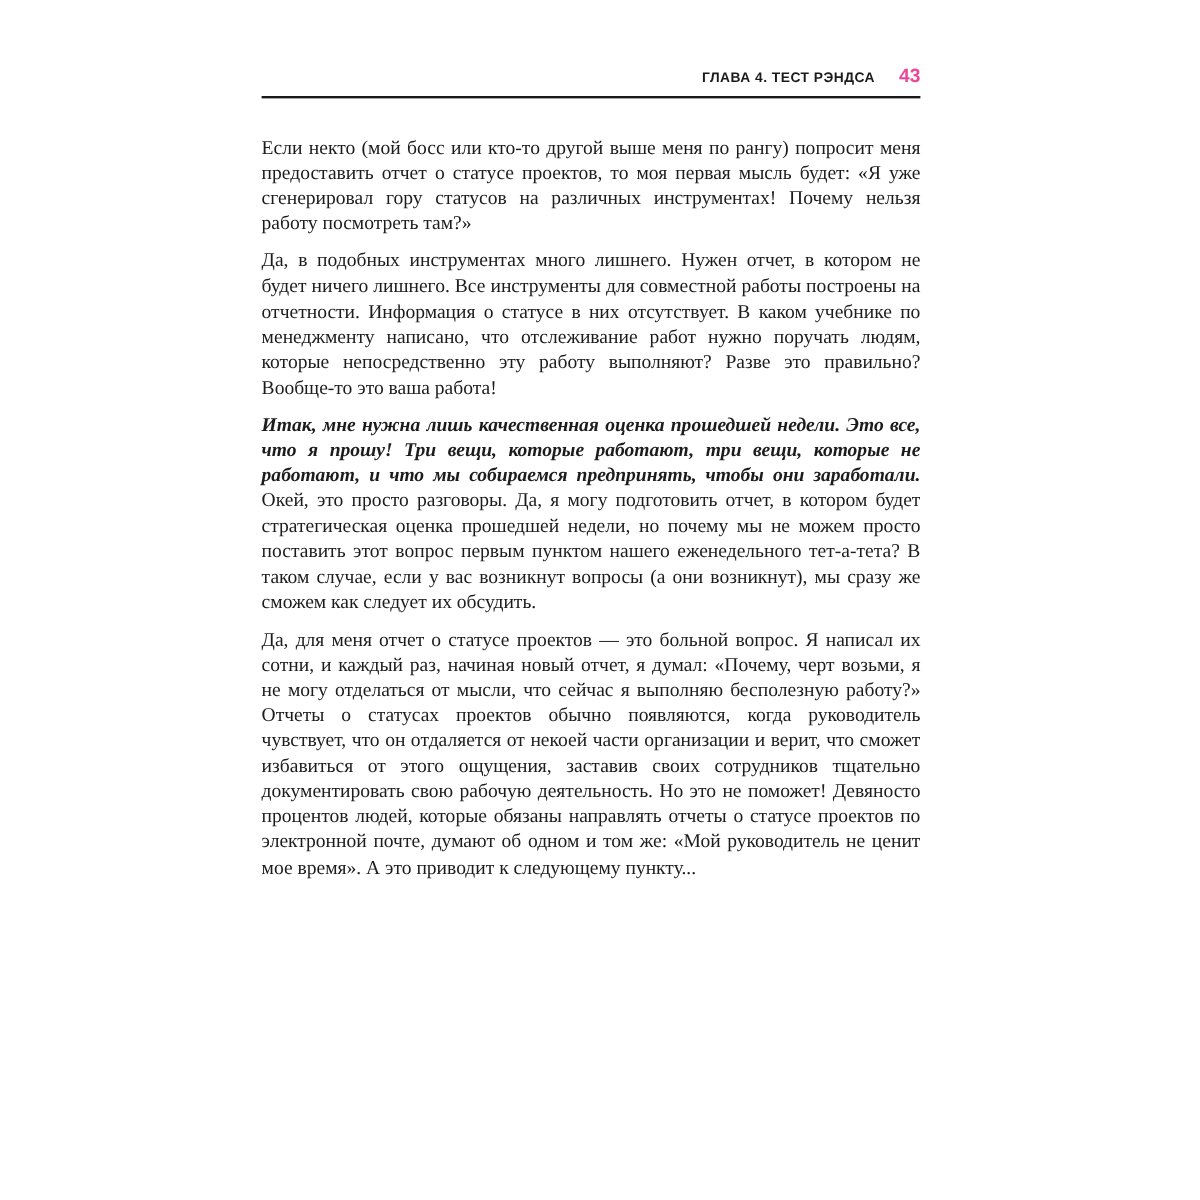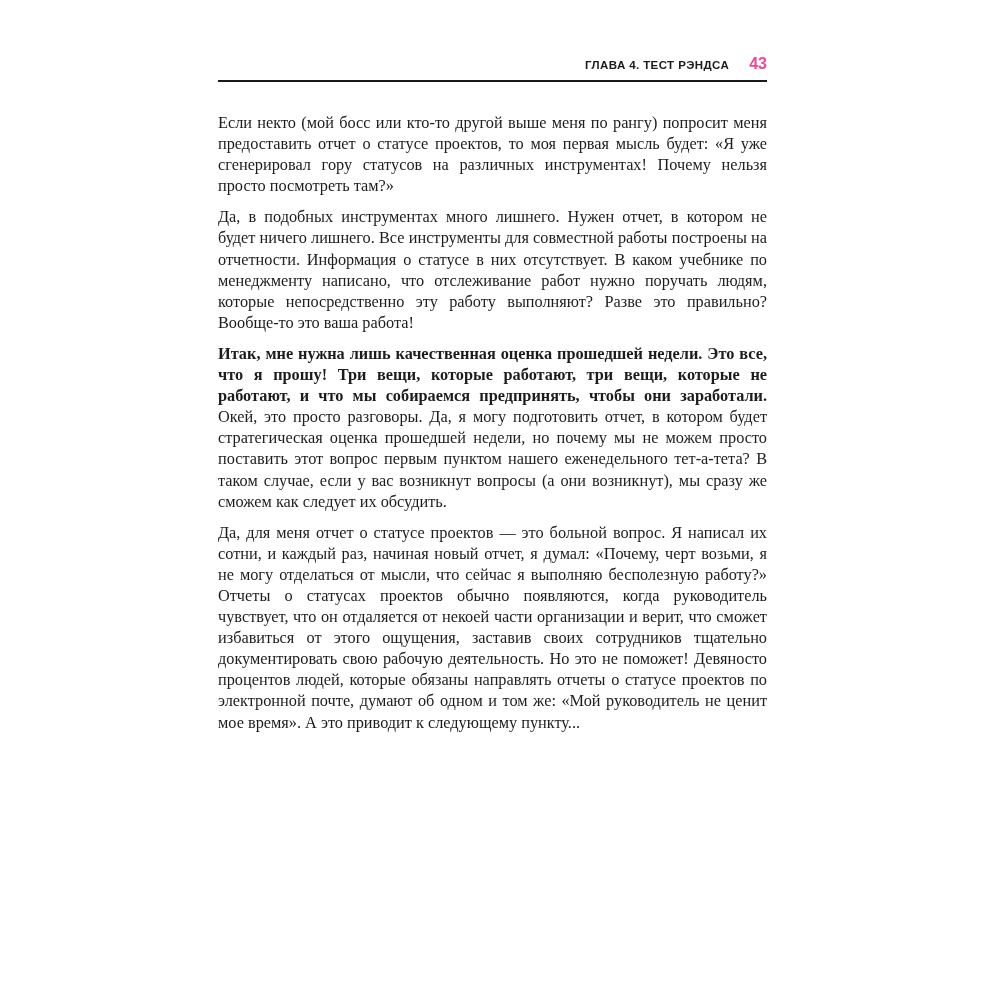--- a/index.html
+++ b/index.html
@@ -50,32 +50,32 @@
     line-height: 21.1px;
     text-align: justify;
     hyphens: auto;
     -webkit-hyphens: auto;
   }
   .page-body p {
     margin: 0 0 10px 0;
   }
   .run.regular { font-style: normal; font-weight: normal; }
   .run.italic { font-weight: normal; }
-  .run.bold-italic { font-weight: bold; }
+  .run.bold-italic { font-style: italic; font-weight: bold; }
 </style>
 </head>
 <body>
 
 <div class="page">
 
   <div class="running-header">
     <span class="chapter-title">ГЛАВА 4. ТЕСТ РЭНДСА</span>
     <span class="page-number">43</span>
   </div>
 
   <div class="page-body">
-      <p><span class="run regular">Если некто (мой босс или кто-то другой выше меня по рангу) попросит меня предоставить отчет о статусе проектов, то моя первая мысль будет: «Я уже сгенерировал гору статусов на различных инструментах! Почему нельзя просто посмотреть там?»</span></p>
+      <p><span class="run regular">Если некто (мой босс или кто-то другой выше меня по рангу) попросит меня предоставить отчет о статусе проектов, то моя первая мысль будет: «Я уже сгенерировал гору статусов на различных инструментах! Почему нельзя работу посмотреть там?»</span></p>
       <p><span class="run italic">Да, в подобных инструментах много лишнего.</span><span class="run regular"> Нужен отчет, в котором не будет ничего лишнего. Все инструменты для совместной работы построены на отчетности. Информация о статусе в них отсутствует. В каком учебнике по менеджменту написано, что отслеживание работ нужно поручать людям, которые непосредственно эту работу выполняют? Разве это правильно? Вообще-то это ваша работа!</span></p>
       <p><span class="run bold-italic">Итак, мне нужна лишь качественная оценка прошедшей недели. Это все, что я прошу! Три вещи, которые работают, три вещи, которые не работают, и что мы собираемся предпринять, чтобы они заработали.</span><span class="run regular"> Окей, это просто разговоры. Да, я могу подготовить отчет, в котором будет стратегическая оценка прошедшей недели, но почему мы не можем просто поставить этот вопрос первым пунктом нашего еженедельного тет-а-тета? В таком случае, если у вас возникнут вопросы (а они возникнут), мы сразу же сможем как следует их обсудить.</span></p>
       <p><span class="run regular">Да, для меня отчет о статусе проектов — это больной вопрос. Я написал их сотни, и каждый раз, начиная новый отчет, я думал: «Почему, черт возьми, я не могу отделаться от мысли, что сейчас я выполняю бесполезную работу?» Отчеты о статусах проектов обычно появляются, когда руководитель чувствует, что он отдаляется от некоей части организации и верит, что сможет избавиться от этого ощущения, заставив своих сотрудников тщательно документировать свою рабочую деятельность. Но это не поможет! Девяносто процентов людей, которые обязаны направлять отчеты о статусе проектов по электронной почте, думают об одном и том же: «Мой руководитель не ценит мое время». А это приводит к следующему пункту...</span></p>
     </div>
 
 </div>
 
 </body></html>

